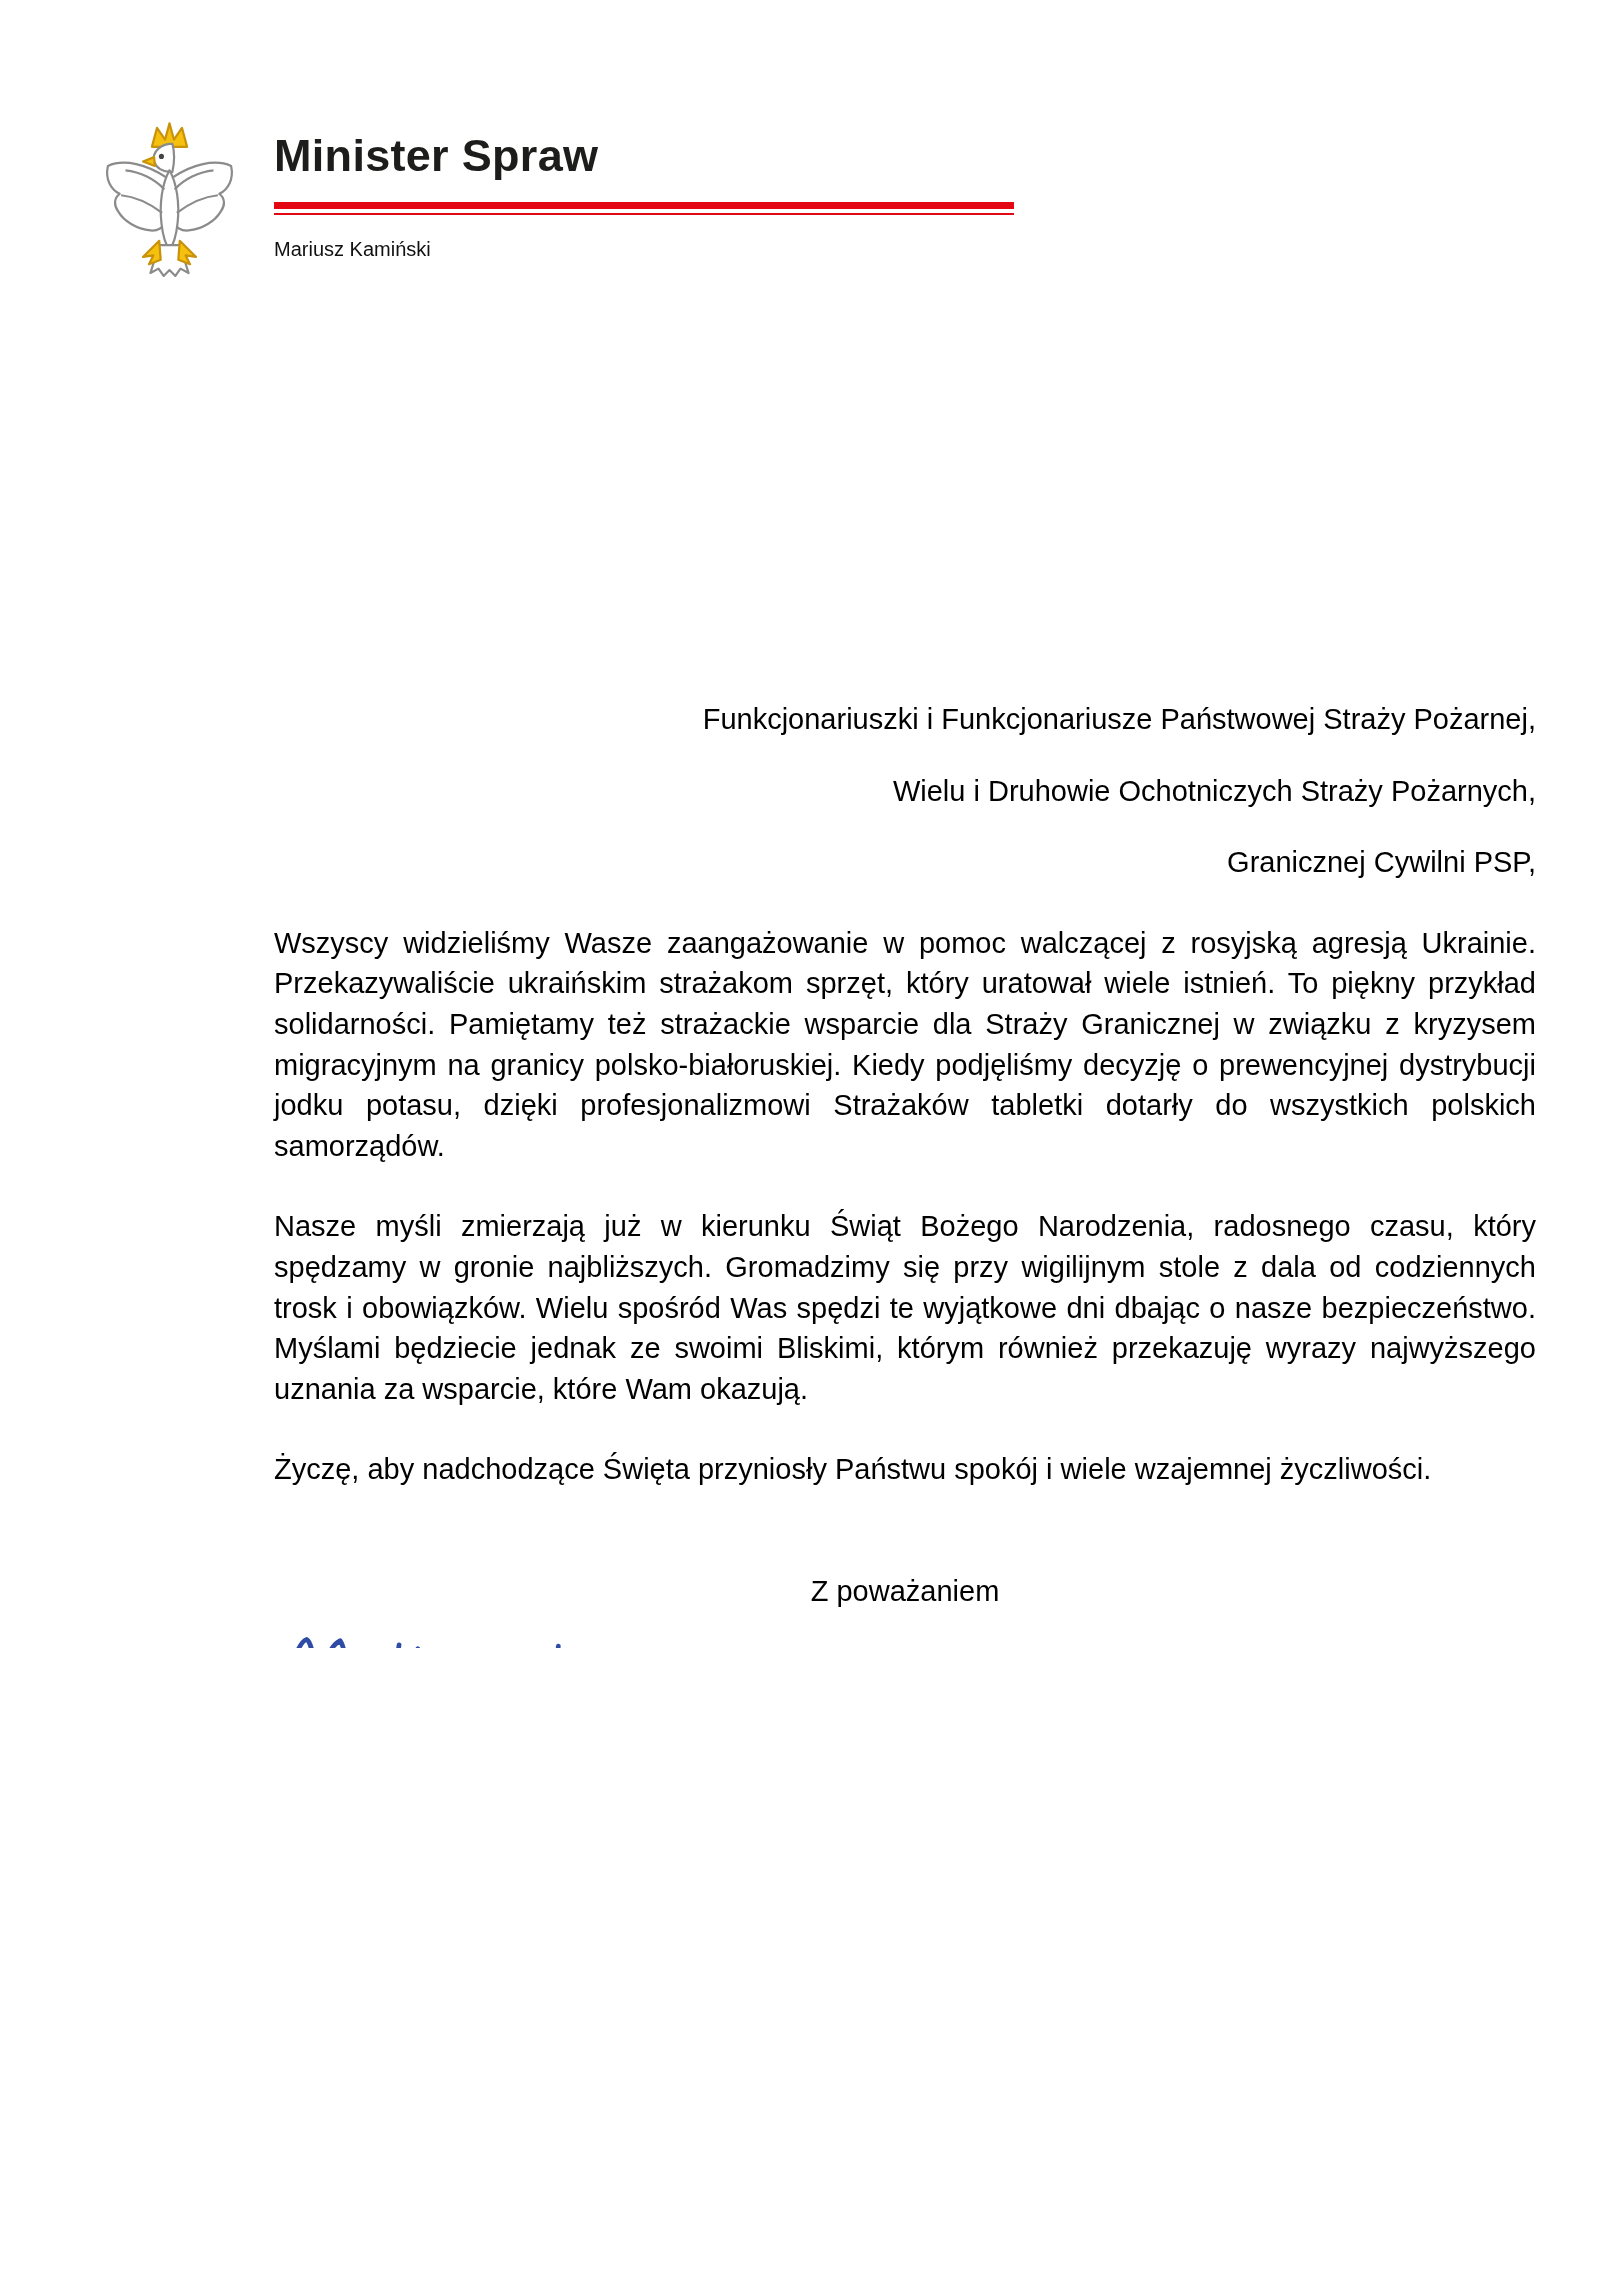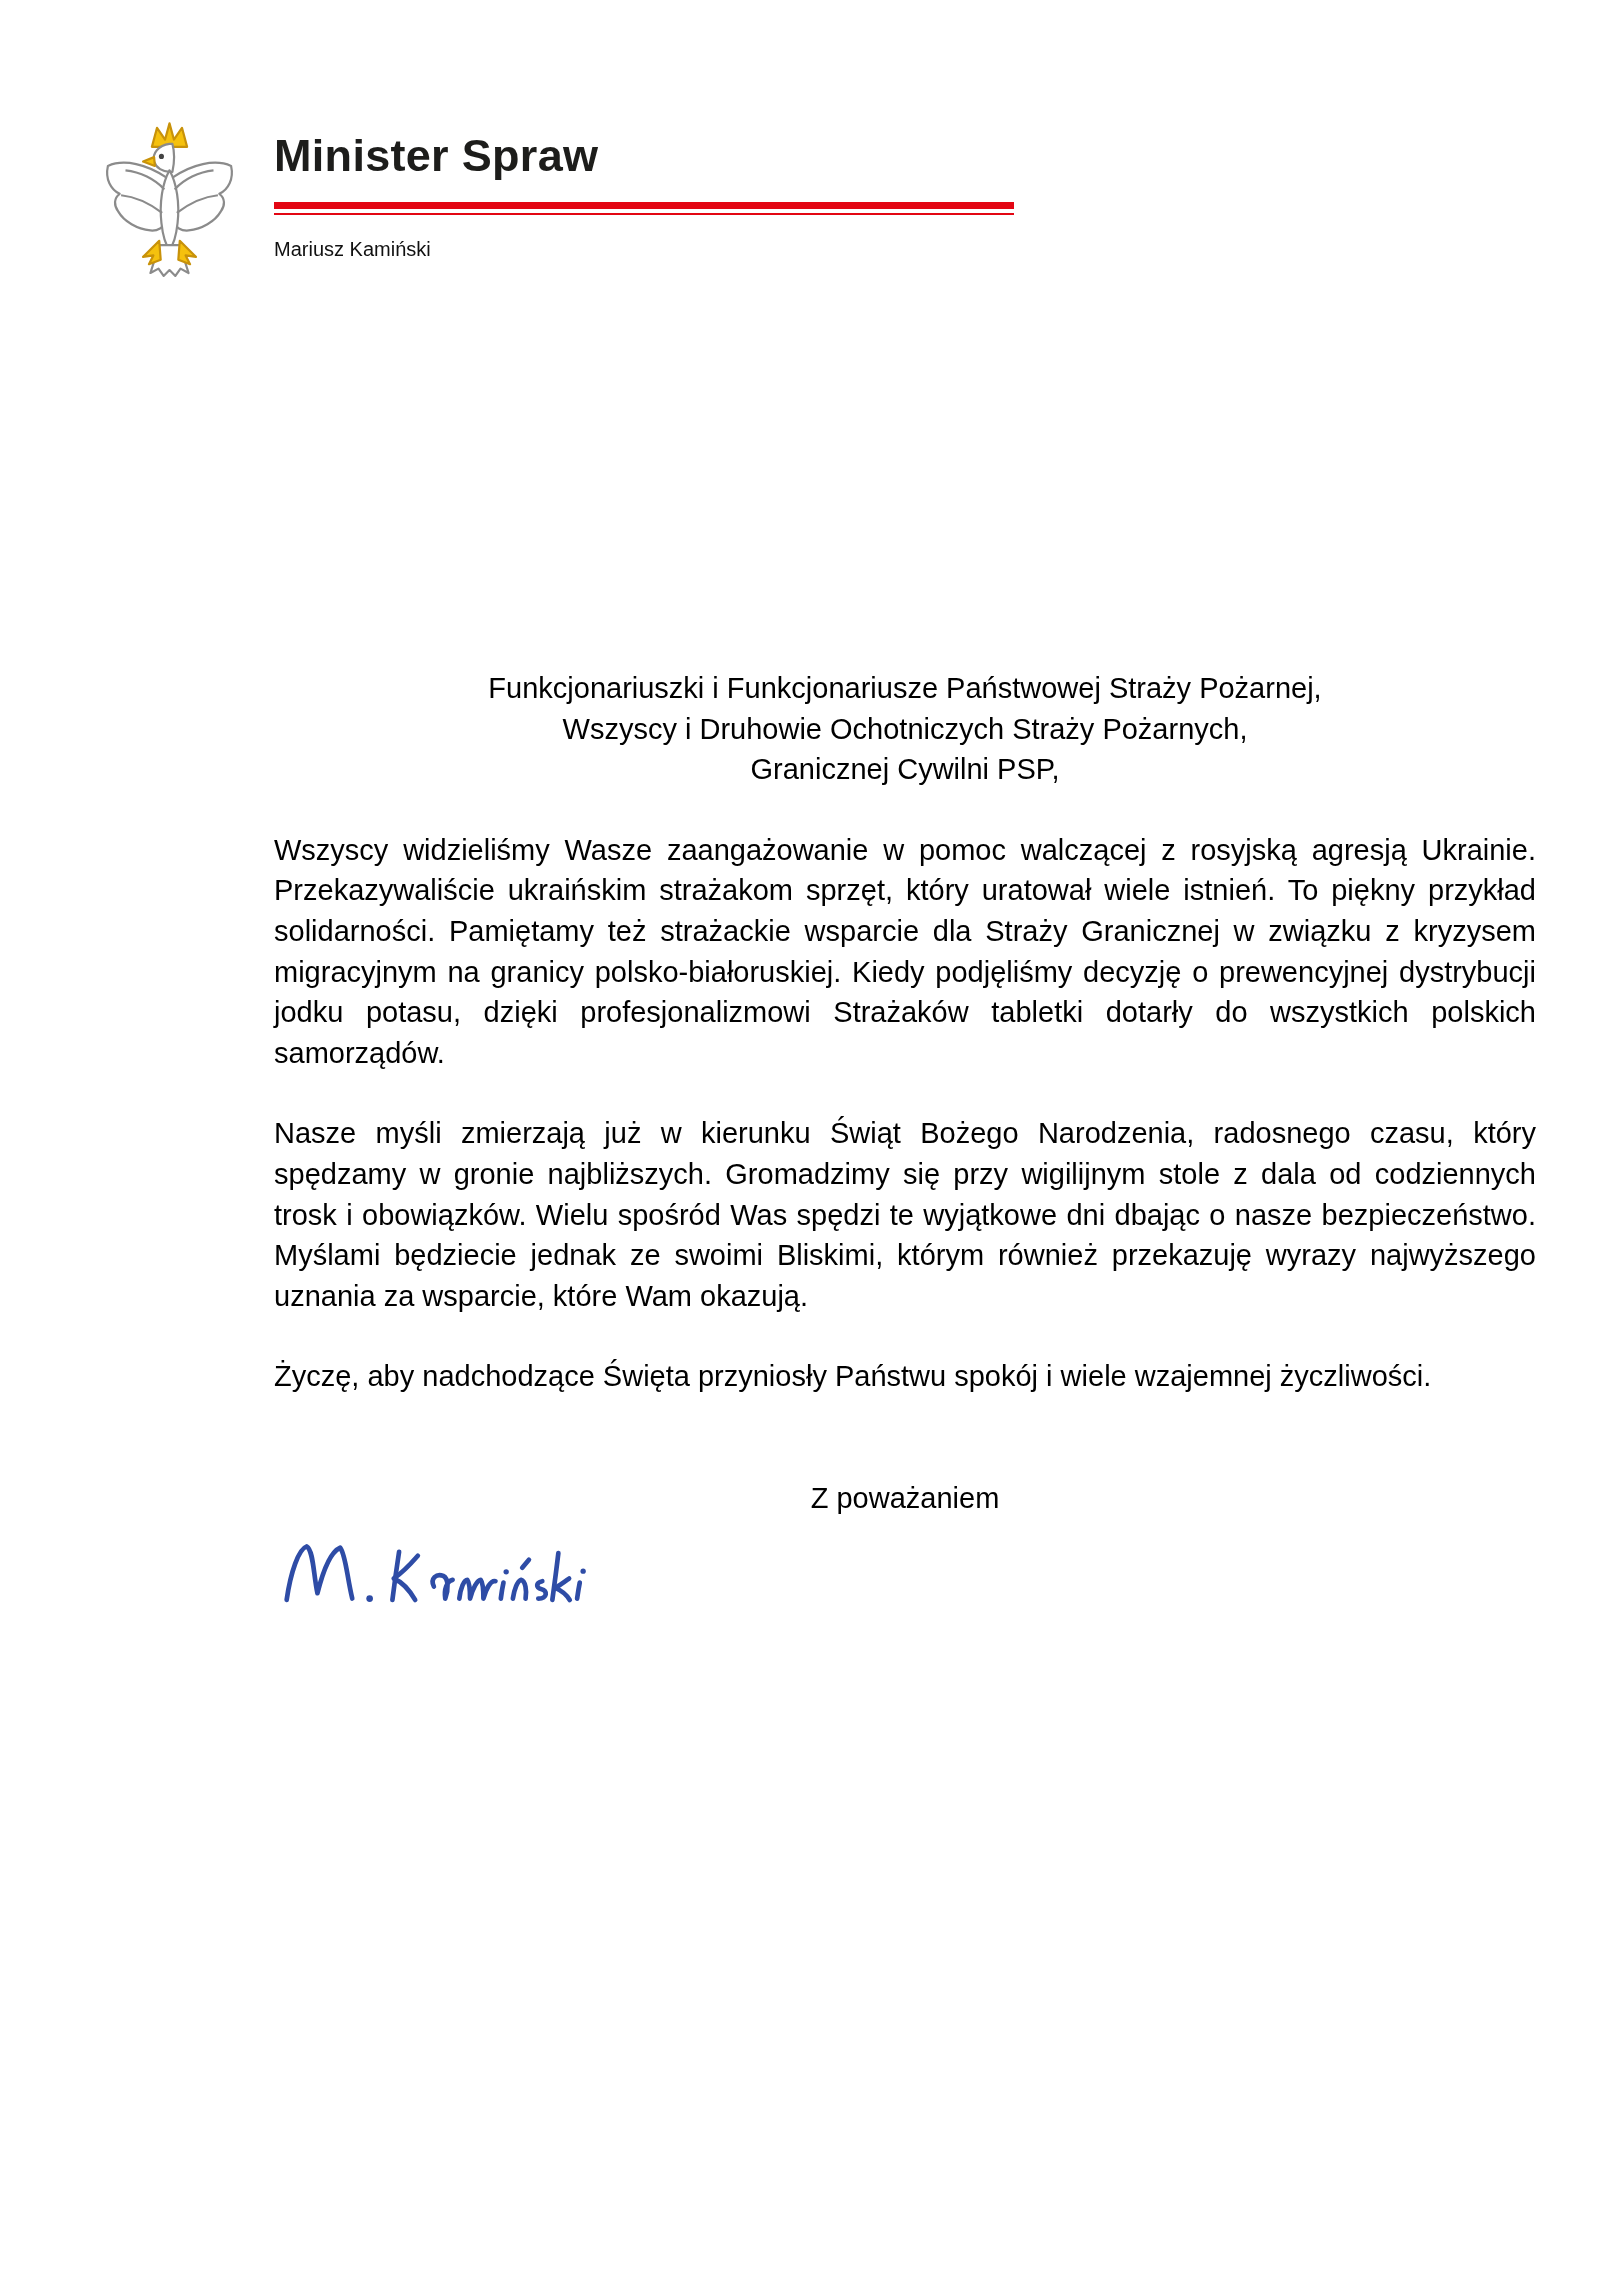--- a/index.html
+++ b/index.html
@@ -49,21 +49,21 @@
   .letter-body {
     position: absolute;
     left: 274px;
     top: 668px;
     width: 1262px;
     font-size: 29px;
     line-height: 1.40;
     color: #000;
   }
   .salutation { margin-bottom: 40px; }
-  .salutation div { text-align: center; }
+  .salutation div { text-align: right; margin-top: 31px; }
   p.para {
     margin: 0 0 40px 0;
     text-align: justify;
   }
   .closing { margin-top: 81px; font-size: 29px; text-align: center; }
   .signature { margin-top: 14.8px; width: 376px; height: 87px; }
   .signature svg { width: 100%; height: 100%; }
   .sig-stroke { stroke: var(--ink, #2e4ca6); fill: none; stroke-width: 7; stroke-linecap: round; stroke-linejoin: round; }
   .sig-dot { fill: var(--ink, #2e4ca6); stroke: none; }
 </style>
@@ -111,21 +111,21 @@
         <div class="rule-thin"></div>
       </div>
       <div class="official-name">Mariusz Kamiński</div>
     </div>
   </header>
 
   <main class="letter-body">
 
     <div class="salutation">
       <div>Funkcjonariuszki i Funkcjonariusze Państwowej Straży Pożarnej,</div>
-      <div>Wszyscy i Druhowie Ochotniczych Straży Pożarnych,</div>
+      <div>Wielu i Druhowie Ochotniczych Straży Pożarnych,</div>
       <div>Granicznej Cywilni PSP,</div>
     </div>
 
     <p class="para">Wszyscy widzieliśmy Wasze zaangażowanie w pomoc walczącej z rosyjską agresją Ukrainie. Przekazywaliście ukraińskim strażakom sprzęt, który uratował wiele istnień. To piękny przykład solidarności. Pamiętamy też strażackie wsparcie dla Straży Granicznej w związku z kryzysem migracyjnym na granicy polsko-białoruskiej. Kiedy podjęliśmy decyzję o prewencyjnej dystrybucji jodku potasu, dzięki profesjonalizmowi Strażaków tabletki dotarły do wszystkich polskich samorządów.</p>
     <p class="para">Nasze myśli zmierzają już w kierunku Świąt Bożego Narodzenia, radosnego czasu, który spędzamy w gronie najbliższych. Gromadzimy się przy wigilijnym stole z dala od codziennych trosk i obowiązków. Wielu spośród Was spędzi te wyjątkowe dni dbając o nasze bezpieczeństwo. Myślami będziecie jednak ze swoimi Bliskimi, którym również przekazuję wyrazy najwyższego uznania za wsparcie, które Wam okazują.</p>
     <p class="para">Życzę, aby nadchodzące Święta przyniosły Państwu spokój i wiele wzajemnej życzliwości.</p>
 
     <div class="closing">Z poważaniem</div>
 
     <div class="signature" aria-label="handwritten signature">

